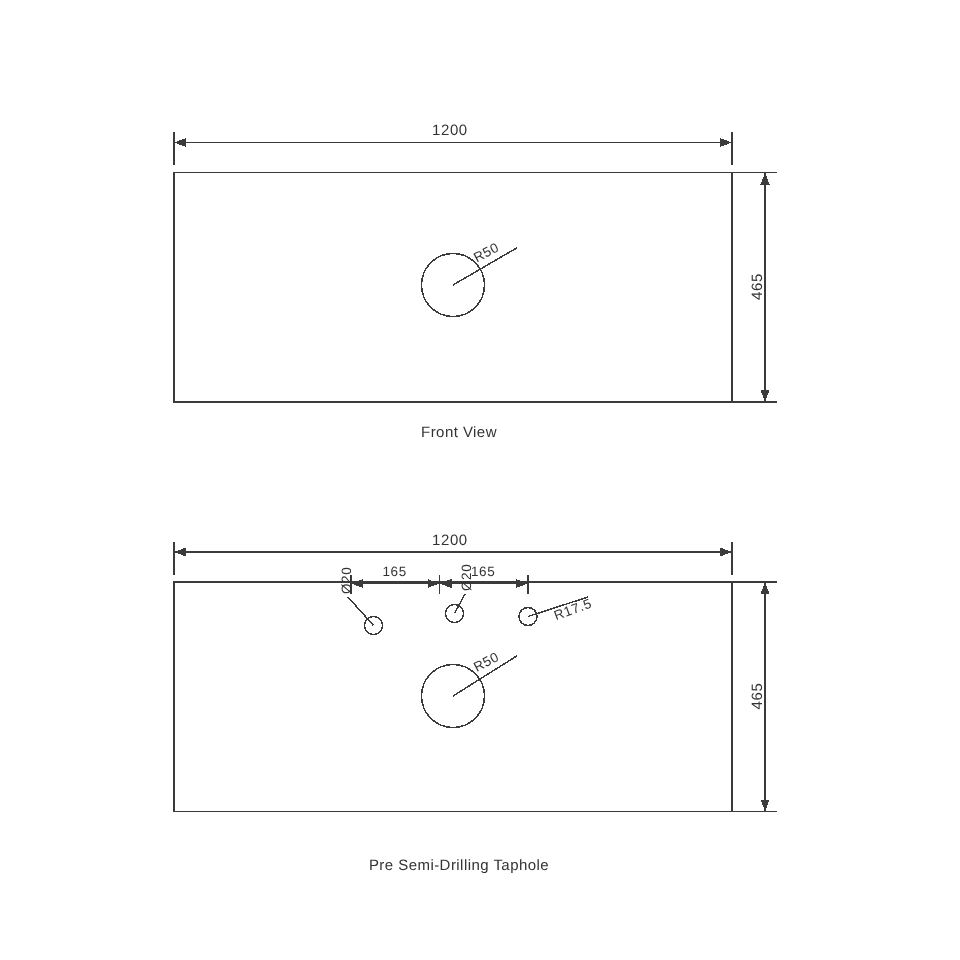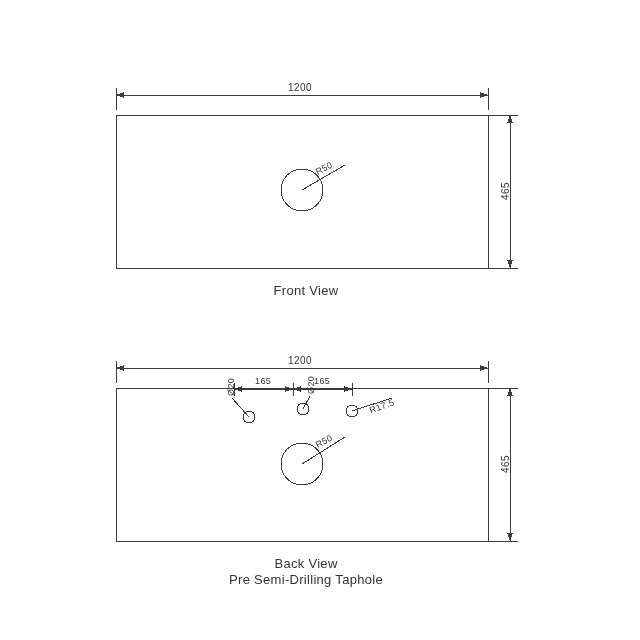--- a/index.html
+++ b/index.html
@@ -31,21 +31,21 @@
   }
   .lbl {
     position: absolute;
     font-size: 10px;
     color: #333333;
     white-space: nowrap;
     letter-spacing: 0.4px;
   }
   .caption {
     position: absolute;
-    font-size: 13px;
+    font-size: 10px;
     color: #333333;
     white-space: nowrap;
     text-align: center;
     letter-spacing: 0.3px;
   }
   .rot90 {
     transform: rotate(-90deg);
     transform-origin: left top;
   }
   .rot-diag {
@@ -137,16 +137,15 @@
   <div class="lbl" style="left:314px; top:376px; font-size:9px;">165</div>
 
   <div class="lbl rot90" style="left:226px; top:396px; font-size:9px;">Ø20</div>
 
   <div class="lbl rot90" style="left:306px; top:394px; font-size:9px;">Ø20</div>
 
   <div class="lbl rot-diag2" style="left:368px; top:406px; font-size:9px;">R17.5</div>
 
   <div class="lbl rot-diag" style="left:314px; top:441px; font-size:9px;">R50</div>
 
-  <div class="caption" style="left:236px; top:556px; width:140px;">Back View</div>
   <div class="caption" style="left:216px; top:572px; width:180px;text-align:center;">Pre Semi-Drilling Taphole</div>
 
 </div>
 
 </body></html>

